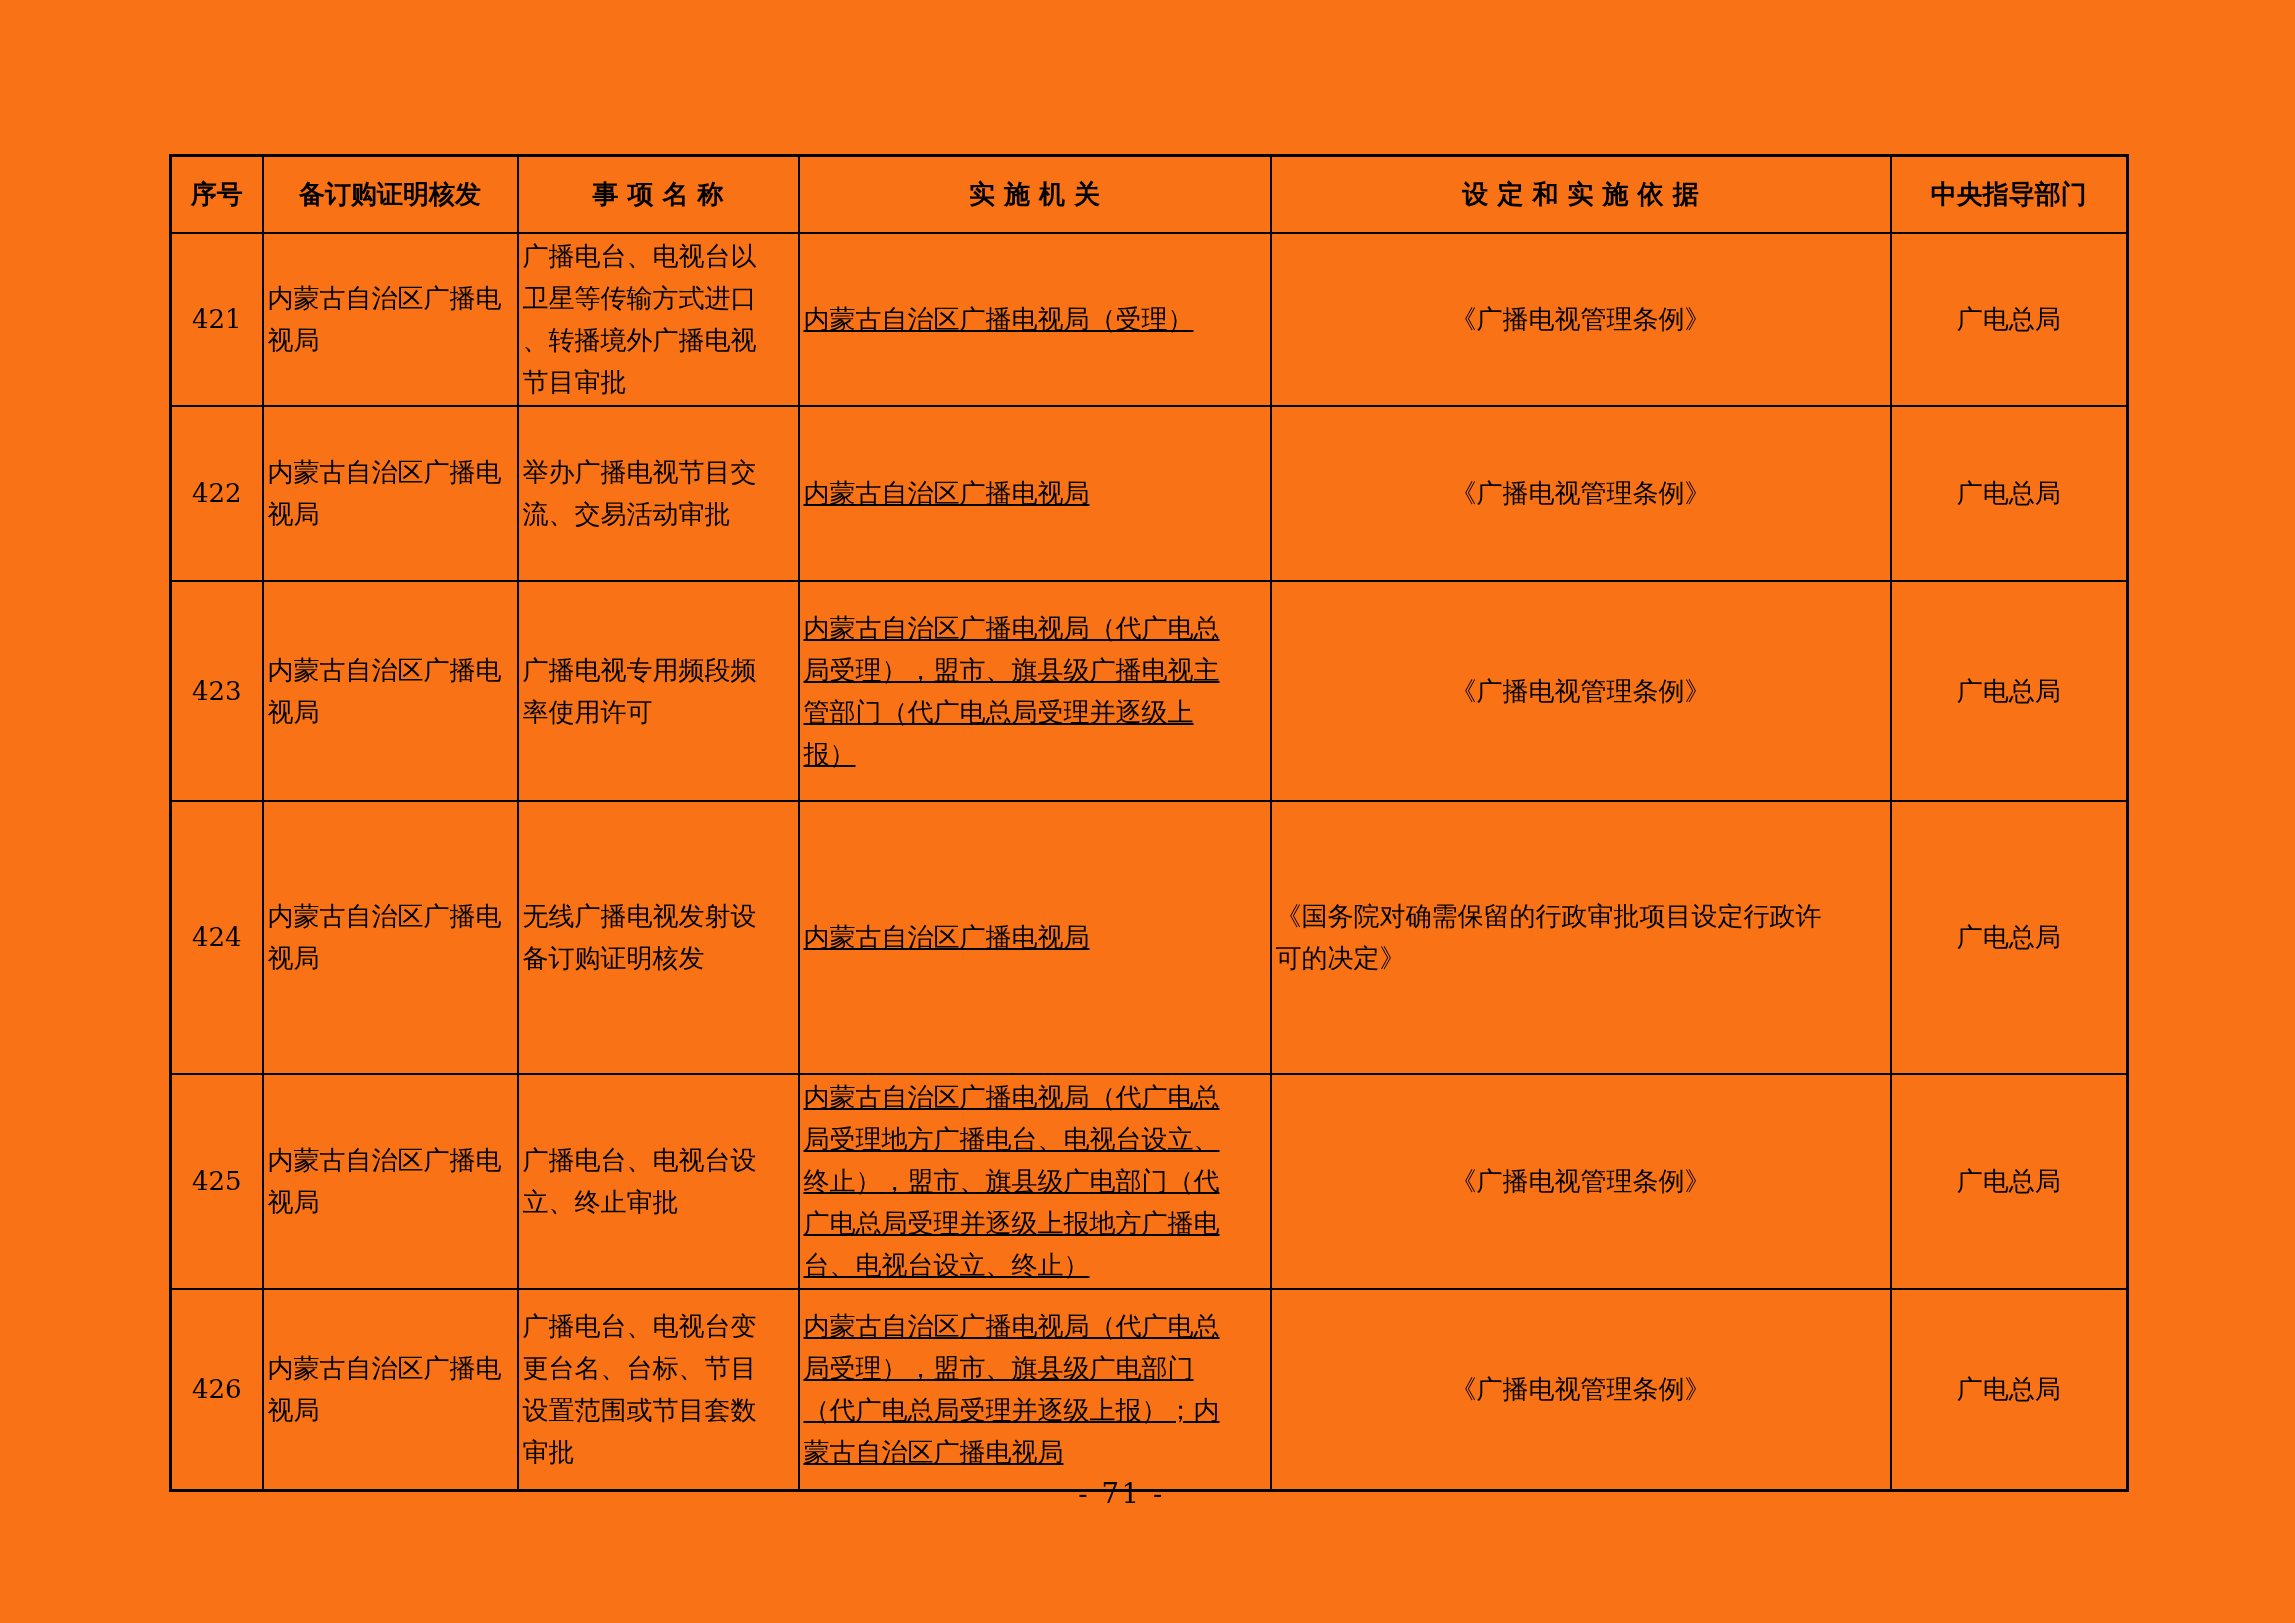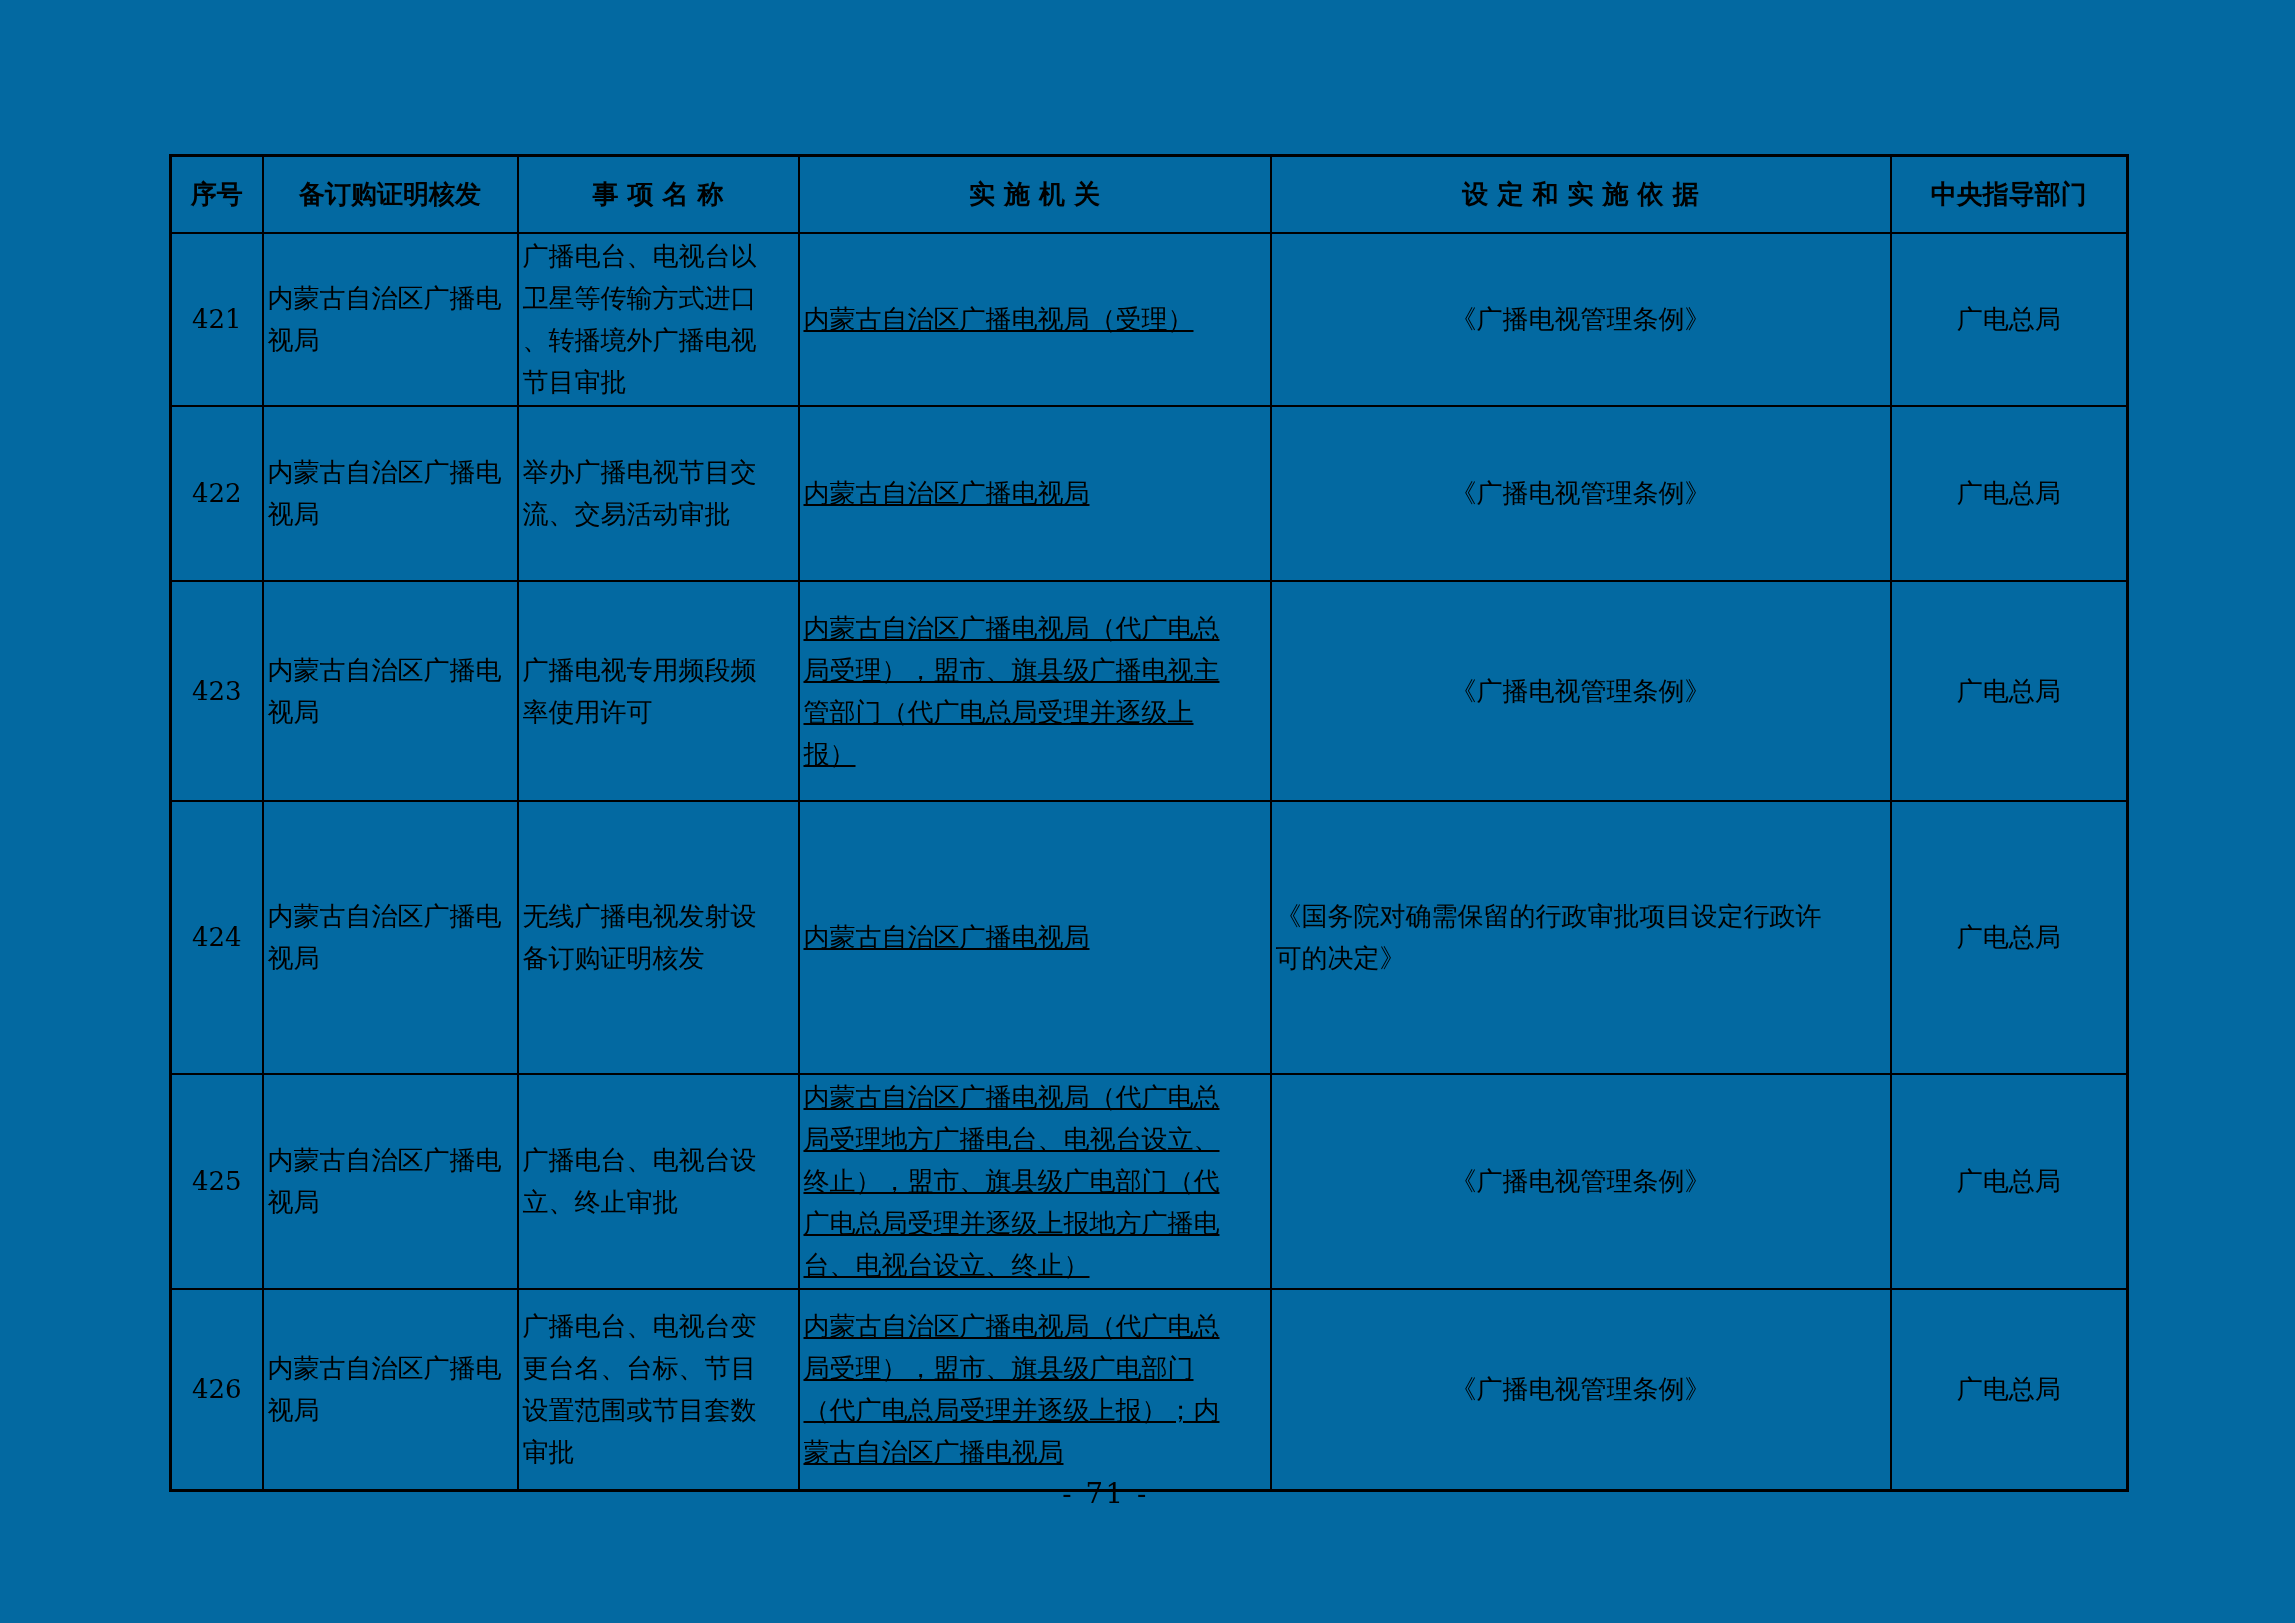--- a/index.html
+++ b/index.html
@@ -1,21 +1,21 @@
 <!DOCTYPE html>
 <html lang="zh" style="font-size:10.5px"><head>
 <meta charset="utf-8">
 <style>
   html,body{margin:0;padding:0;background:#ffffff;}
   body{
     width:2295px;height:1623px;
     font-family:"DejaVu Serif","Liberation Serif",serif;
     color:#000;
   }
-  .page{position:relative;width:2295px;height:1623px;background:#0369a1;overflow:hidden;}
+  .page{position:relative;width:2295px;height:1623px;background:#f97316;overflow:hidden;}
 
   table.approval{
     position:absolute;left:169px;top:154px;
     border-collapse:collapse;table-layout:fixed;
     width:1956px;
     border:3.9px solid #000;
   }
   table.approval td, table.approval th{
     border:2.6px solid #000;
     vertical-align:middle;
@@ -47,21 +47,21 @@
   td.c-dept{text-align:left;padding:0 3.9px;}
   td.c-item{text-align:left;}
   td.c-agency{text-align:left;padding:0 7.9px;text-decoration:underline;}
   td.c-basis{text-align:left;padding:0 7.9px;}
   td.c-basis.centered{text-align:center;padding:0;}
   td.c-central{text-align:center;padding:0;}
 
   .page-number{
     position:absolute;
     top:1477px;
-    left:0;
+    left:16px;
     width:2211px;            
     text-align:center;
     font-size:27.5px;
     letter-spacing:2.6px;
     font-family:"DejaVu Serif","Liberation Serif",serif;
   }
 </style>
 </head>
 <body>
 

